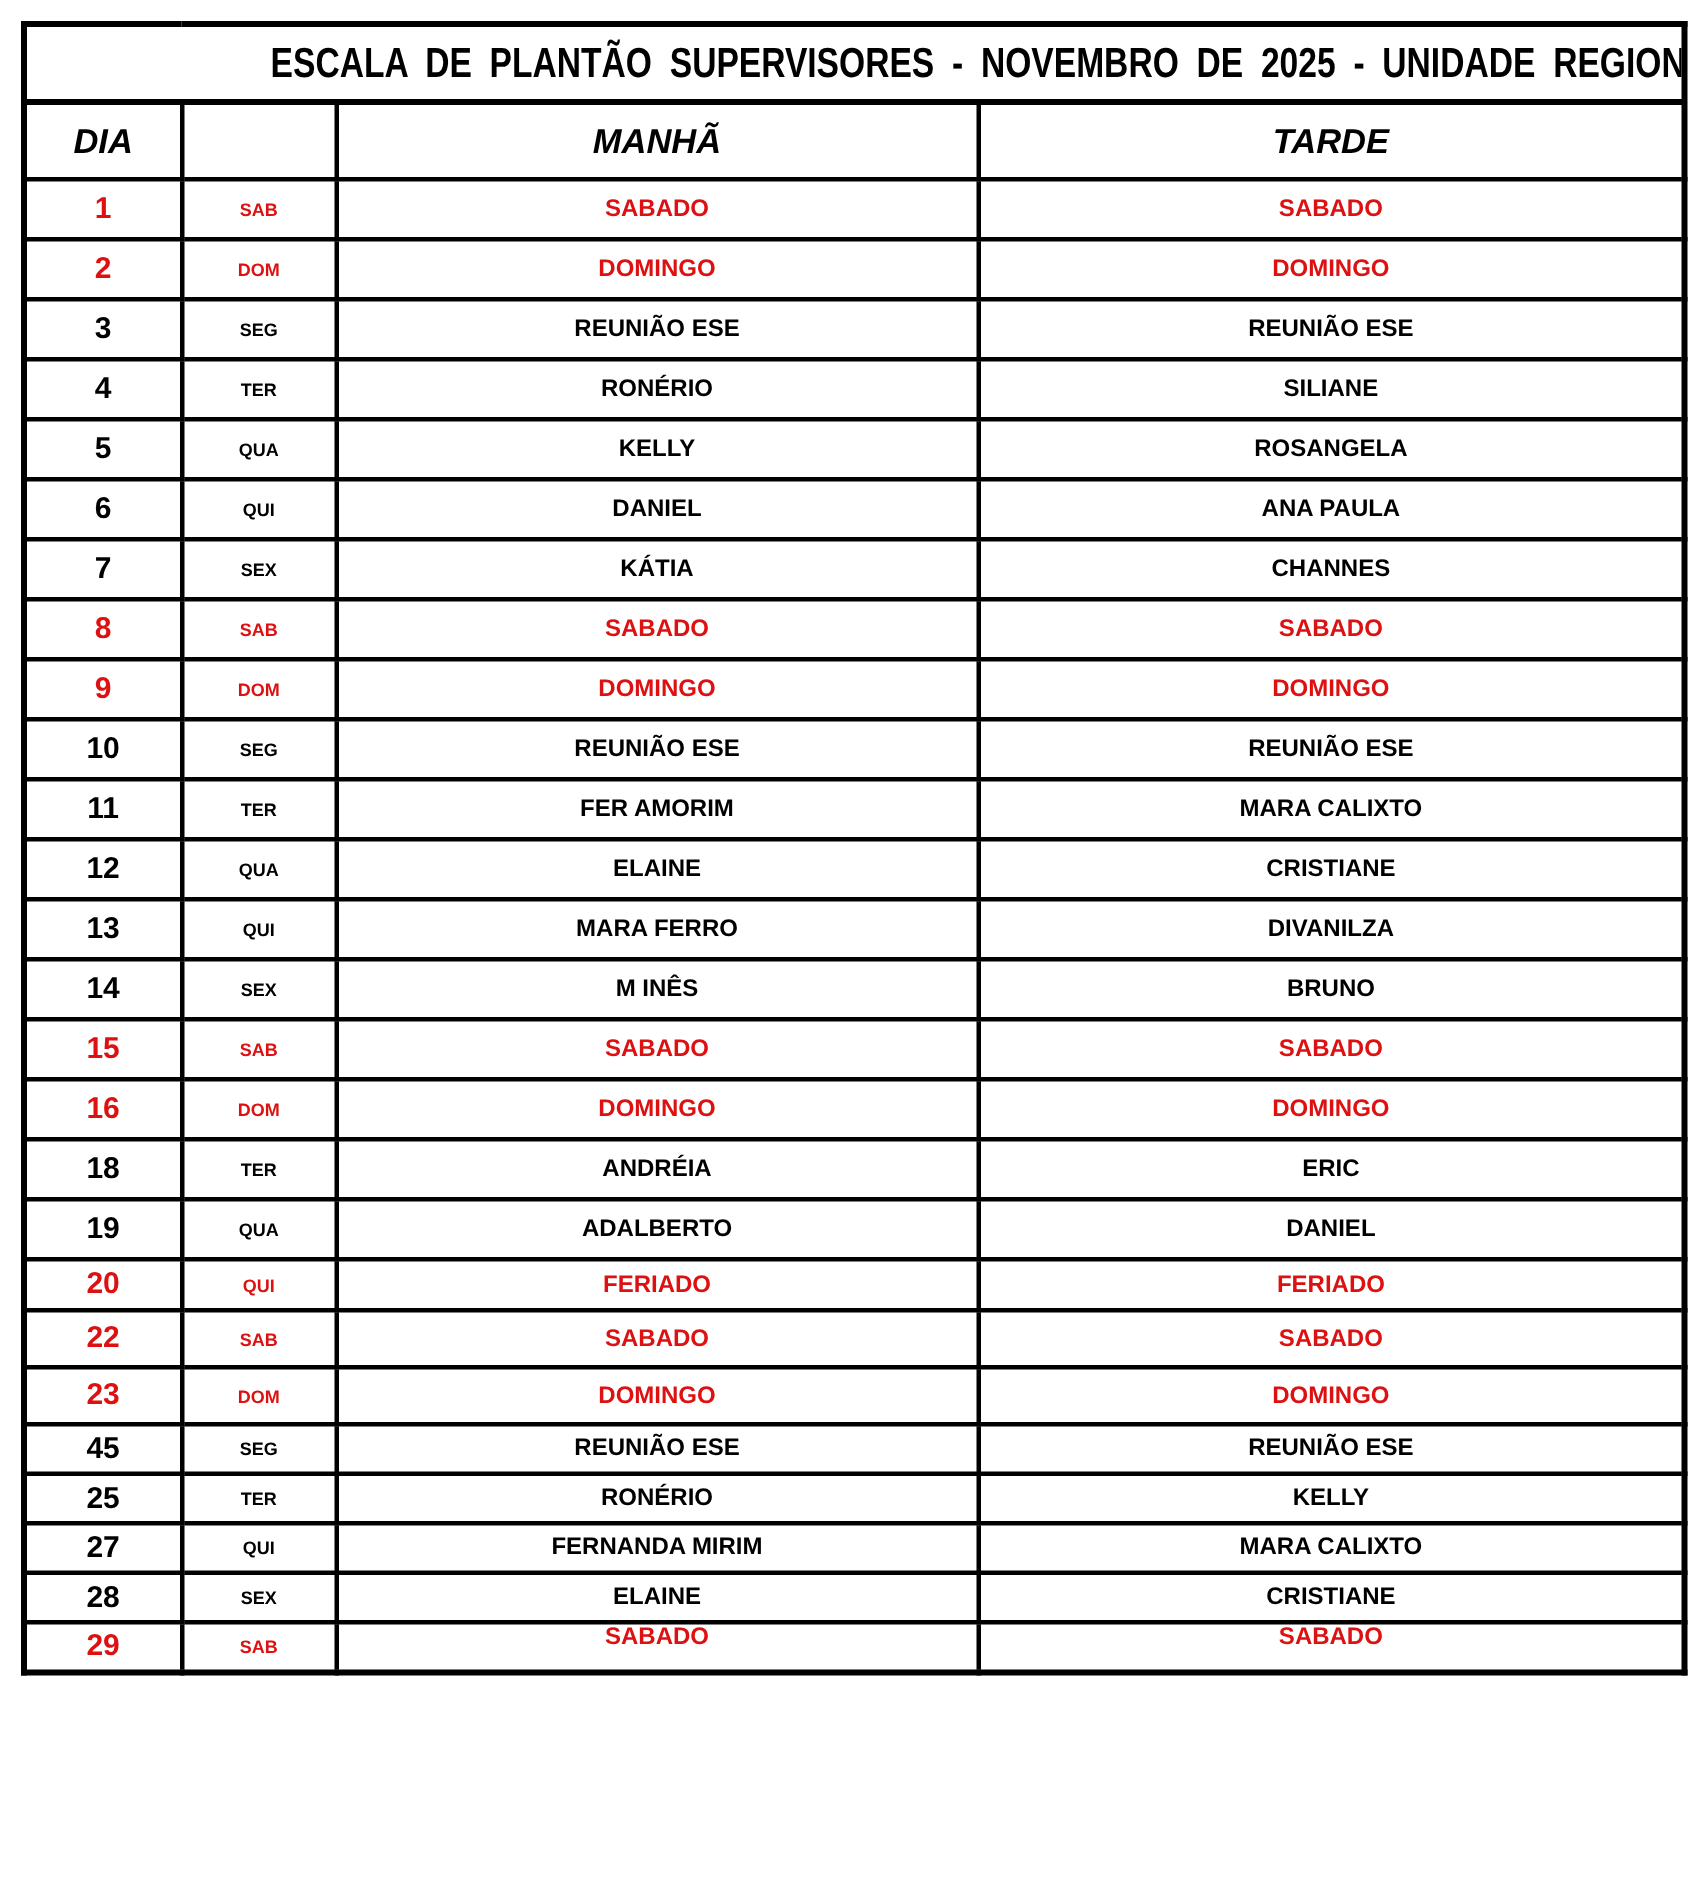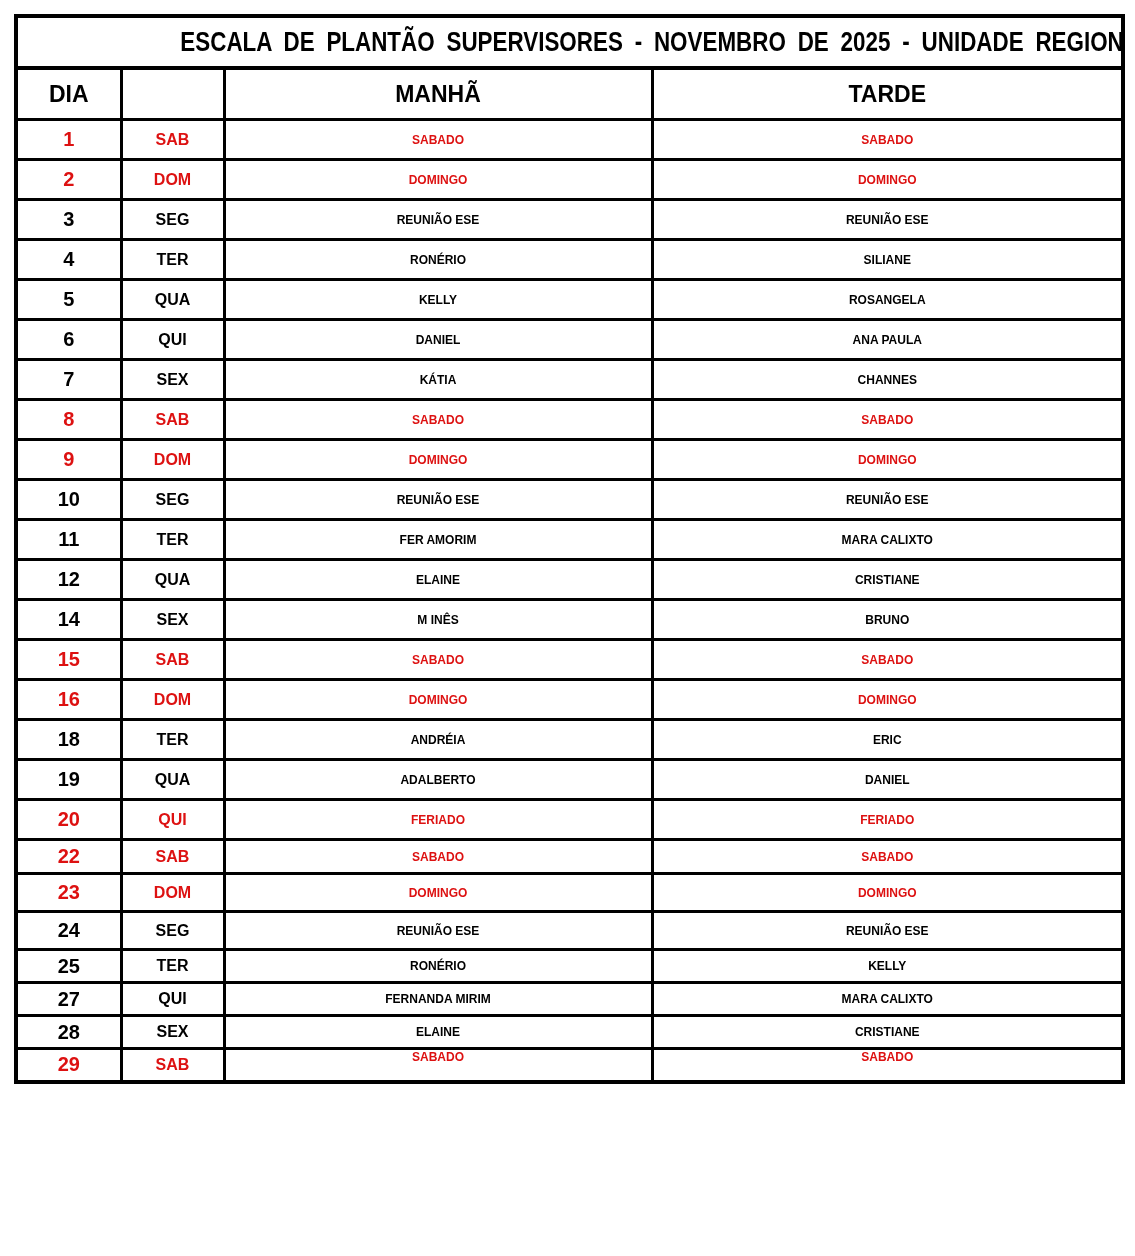--- a/index.html
+++ b/index.html
@@ -51,33 +51,34 @@
     word-spacing: 7px;
     white-space: nowrap;
     transform: scaleX(0.80);
     transform-origin: center center;
   }
 
   
   tr.header-row th {
     height: 48px;
     font-size: 23px;
+    font-style: italic;
   }
 
   
   tbody tr { height: 40px; }
   tbody tr:nth-child(19) { height: 34px; }
   tbody tr:nth-child(20),
   tbody tr:nth-child(21) { height: 38px; }
   tbody tr:nth-child(n+22) { height: 33px; }
 
   td.col-day     { font-size: 20px; }
-  td.col-weekday { font-size: 16px; }
+  td.col-weekday { font-size: 12px; }
   td.col-manha,
-  td.col-tarde   { font-size: 12px; }
+  td.col-tarde   { font-size: 16px; }
 
   tbody tr.red td { color: var(--highlight-red, #dd1111); }
 
   
   tbody tr:last-child td.col-manha,
   tbody tr:last-child td.col-tarde {
     vertical-align: top;
     line-height: 1.05;
     padding-top: 1px;
   }
@@ -173,20 +174,26 @@
           <td class="col-manha">FER AMORIM</td>
           <td class="col-tarde">MARA CALIXTO</td>
         </tr>
         <tr>
           <td class="col-day">12</td>
           <td class="col-weekday">QUA</td>
           <td class="col-manha">ELAINE</td>
           <td class="col-tarde">CRISTIANE</td>
         </tr>
         <tr>
+          <td class="col-day">13</td>
+          <td class="col-weekday">QUI</td>
+          <td class="col-manha">MARA FERRO</td>
+          <td class="col-tarde">DIVANILZA</td>
+        </tr>
+        <tr>
           <td class="col-day">14</td>
           <td class="col-weekday">SEX</td>
           <td class="col-manha">M INÊS</td>
           <td class="col-tarde">BRUNO</td>
         </tr>
         <tr class="red">
           <td class="col-day">15</td>
           <td class="col-weekday">SAB</td>
           <td class="col-manha">SABADO</td>
           <td class="col-tarde">SABADO</td>
@@ -221,21 +228,21 @@
           <td class="col-manha">SABADO</td>
           <td class="col-tarde">SABADO</td>
         </tr>
         <tr class="red">
           <td class="col-day">23</td>
           <td class="col-weekday">DOM</td>
           <td class="col-manha">DOMINGO</td>
           <td class="col-tarde">DOMINGO</td>
         </tr>
         <tr>
-          <td class="col-day">24</td>
+          <td class="col-day">45</td>
           <td class="col-weekday">SEG</td>
           <td class="col-manha">REUNIÃO ESE</td>
           <td class="col-tarde">REUNIÃO ESE</td>
         </tr>
         <tr>
           <td class="col-day">25</td>
           <td class="col-weekday">TER</td>
           <td class="col-manha">RONÉRIO</td>
           <td class="col-tarde">KELLY</td>
         </tr>

